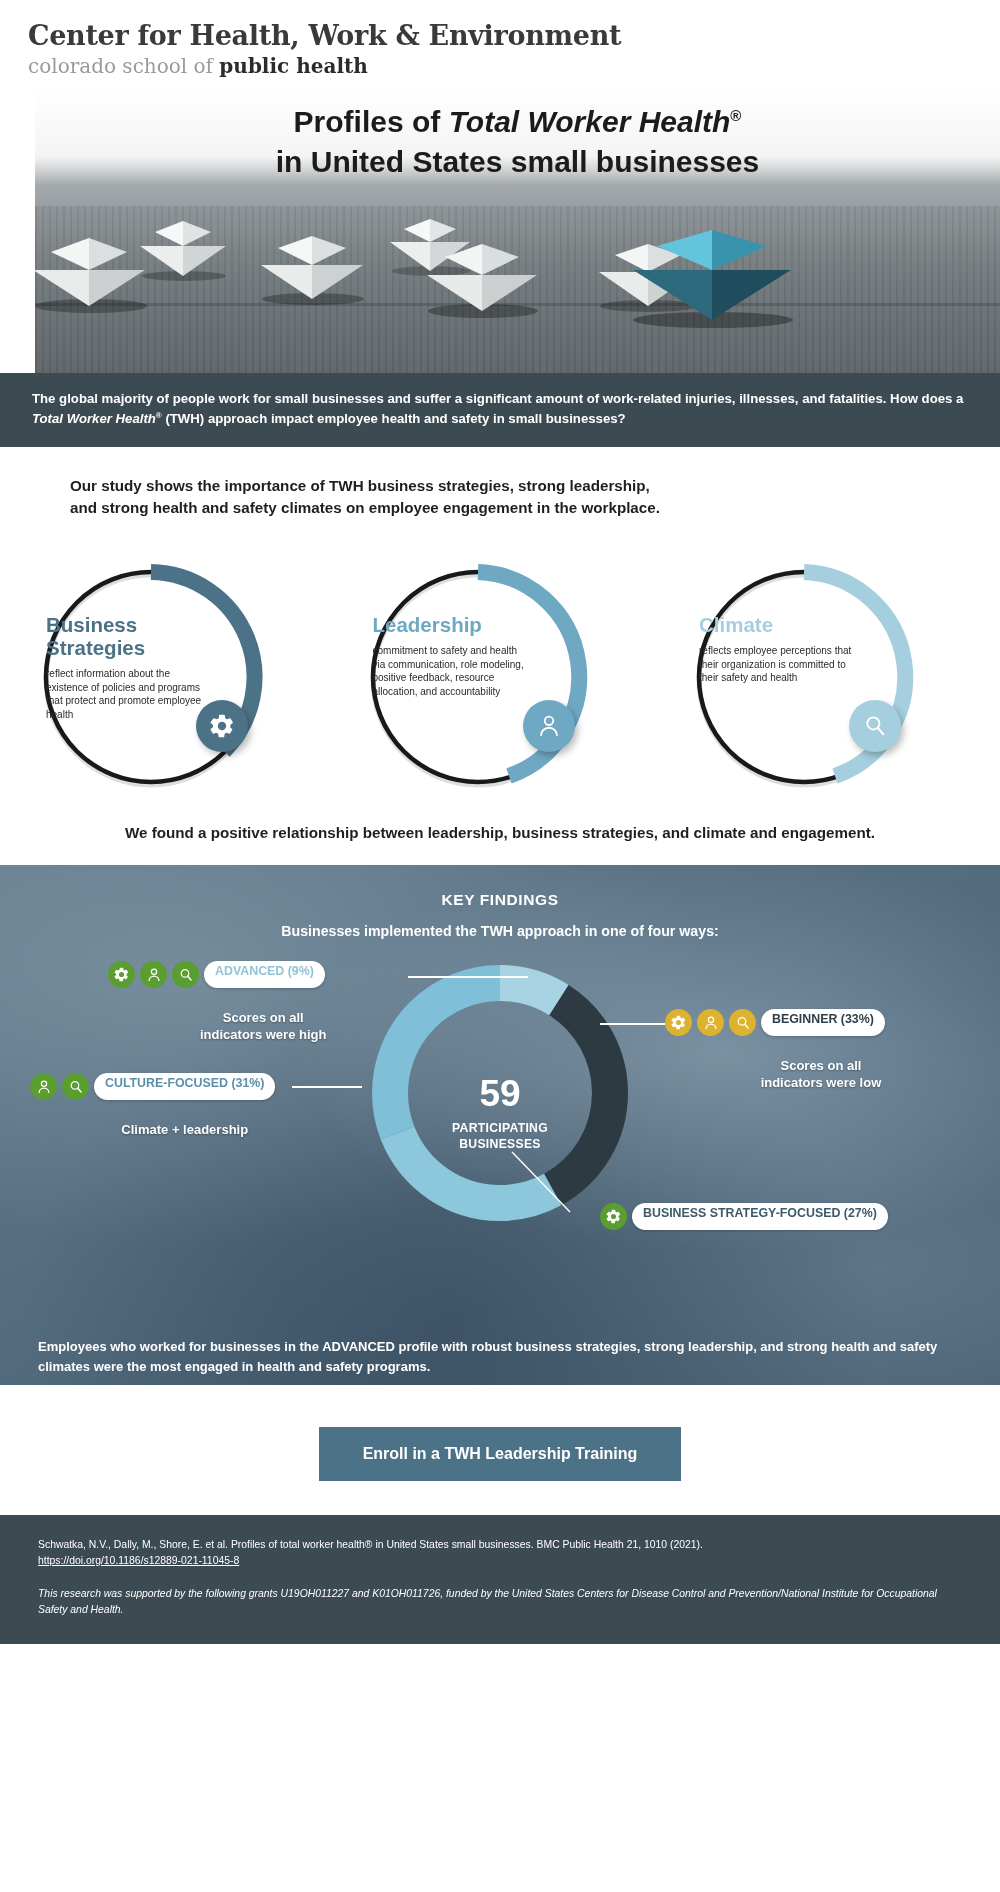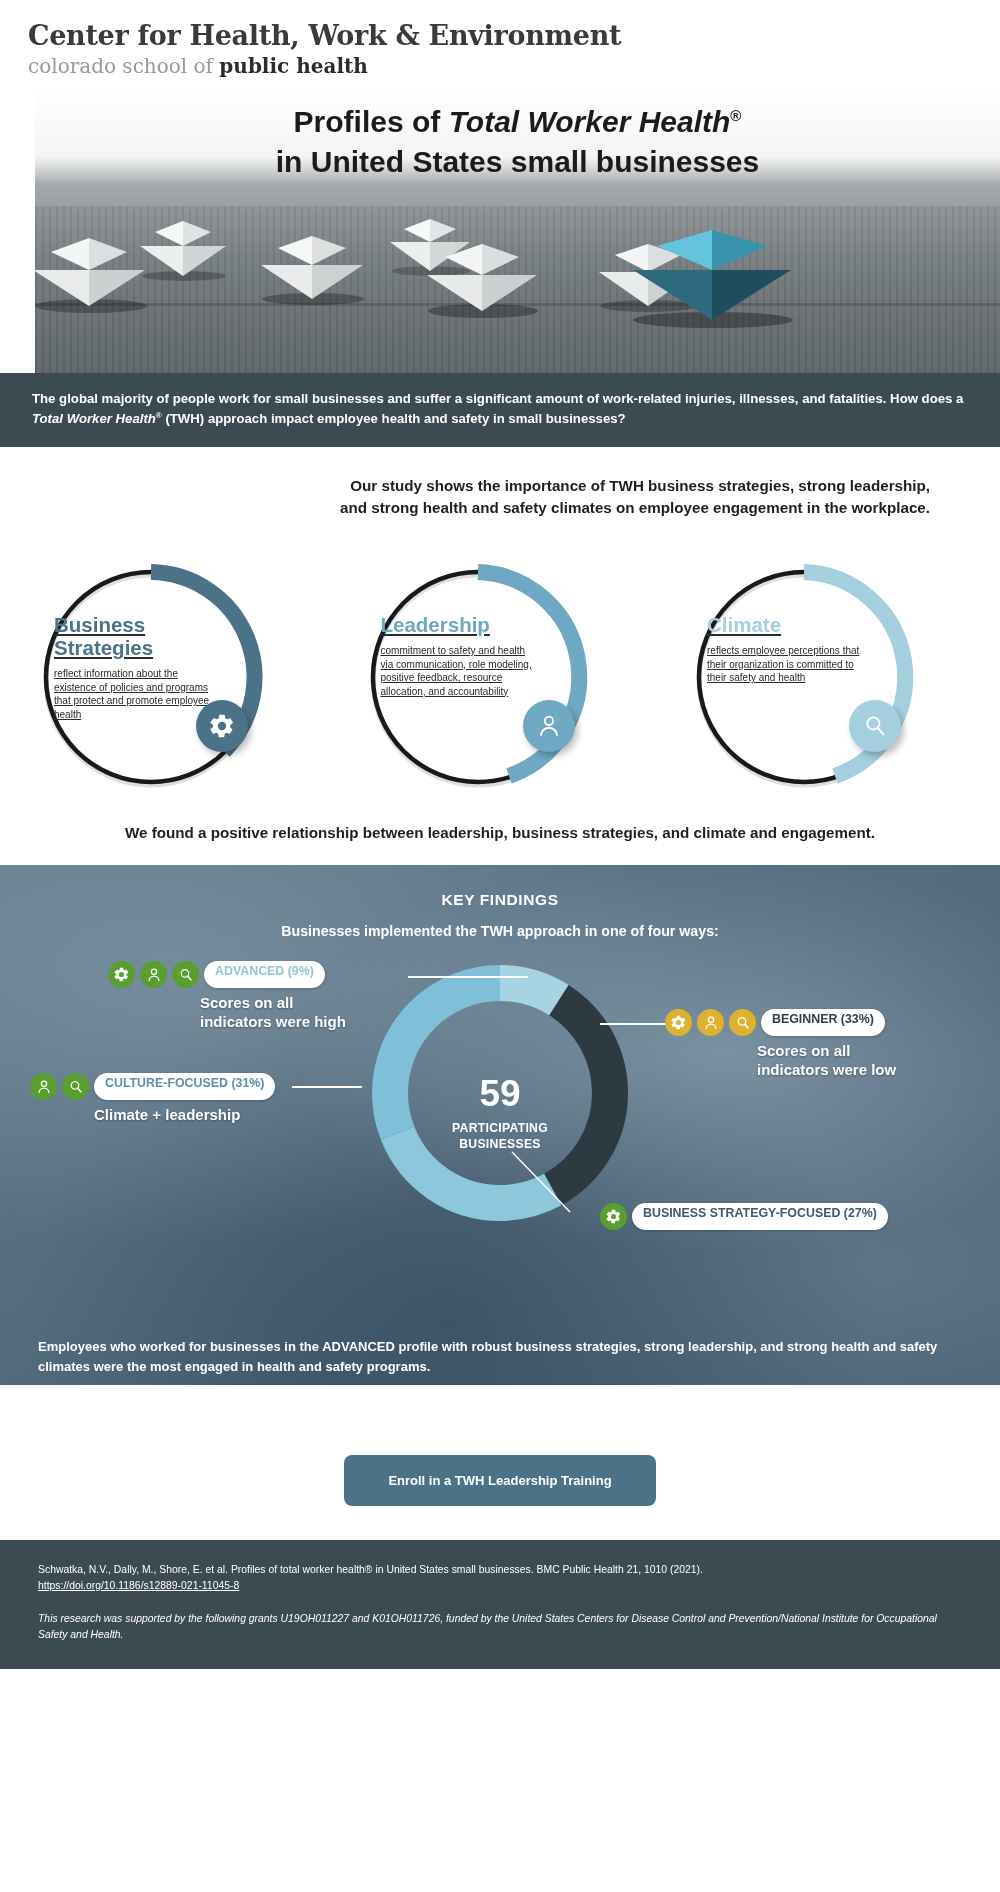--- a/index.html
+++ b/index.html
@@ -74,42 +74,41 @@
     padding: 16px 32px 18px 32px;
     font-size: 13.2px;
     font-weight: bold;
     line-height: 1.5;
   }
   .banner .ital { font-style: italic; }
   .banner sup { font-size: 8px; vertical-align: super; }
 
   
   .intro {
-    text-align: right;
+    text-align: left;
     padding: 28px 70px 10px 70px;
     font-size: 15.2px;
     font-weight: bold;
     line-height: 1.5;
     color: #1f1f1f;
   }
 
   
   .rings {
     display: flex;
     justify-content: space-between;
     padding: 22px 26px 6px 26px;
   }
   .ring-wrap { position: relative; width: 295px; height: 250px; }
   .ring-svg { position: absolute; left: 0; top: 0; }
   .ring-text {
     position: absolute;
-    left: 28px;
+    left: 20px;
     top: 62px;
     width: 160px;
-    text-decoration: underline;
   }
   .ring-title {
     font-size: 20.5px;
     font-weight: bold;
     line-height: 1.12;
     margin-bottom: 7px;
   }
   .ring-desc {
     font-size: 10px;
     line-height: 1.35;
@@ -186,25 +185,26 @@
     border-radius: 14px;
     padding: 3px 11px 4px 11px;
     font-size: 12.4px;
     font-weight: bold;
     display: inline-block;
     white-space: nowrap;
     box-shadow: 0 1px 3px rgba(0,0,0,0.22);
   }
   .pill-note {
     color: #ffffff;
-    font-size: 15px;
+    font-size: 13px;
     font-weight: bold;
     line-height: 1.28;
-    margin-top: 5px;
+    margin-top: 22px;
     text-shadow: 0 1px 2px rgba(0,0,0,0.35);
+    text-align: center;
   }
   .icon-circle {
     width: 27px; height: 27px; border-radius: 50%;
     display: inline-flex; align-items: center; justify-content: center;
     vertical-align: middle;
   }
   .icon-row { display: flex; gap: 5px; }
 
   .callout { position: absolute; }
   .leader-line { position: absolute; background: #ffffff; height: 1.4px; }
@@ -217,28 +217,28 @@
     font-weight: bold;
     line-height: 1.5;
     padding: 0 38px;
     margin-top: -8px;
   }
 
   
   .cta-zone { text-align: center; padding: 30px 0 34px 0; background:#fff; }
   .cta-q { font-size: 17px; font-weight: bold; color: #1f1f1f; }
   .cta-btn {
-    margin-top: 40px;
+    margin-top: 12px;
     display: inline-block;
     background: #4c7287;
     color: #ffffff;
-    font-size: 13px;
+    font-size: 16px;
     font-weight: bold;
     padding: 18px 44px;
-    border-radius: 8px;
+    border-radius: 0;
     border: none;
     cursor: pointer;
     font-family: "Liberation Sans", sans-serif;
   }
 
   
   .footer {
     background: #3c4a52;
     color: #ffffff;
     padding: 22px 38px 26px 38px;

